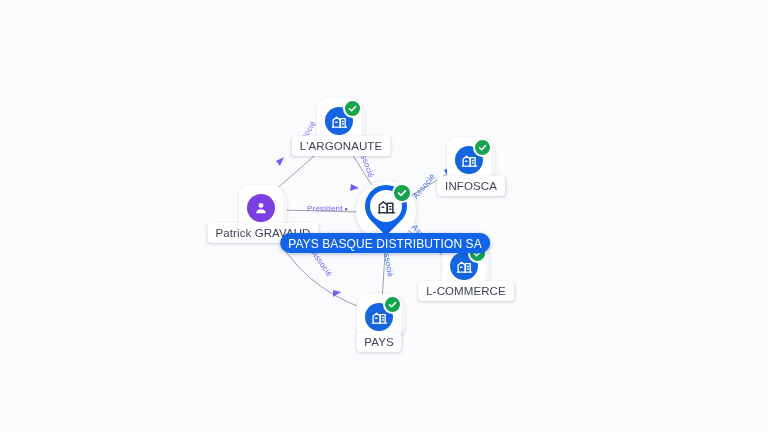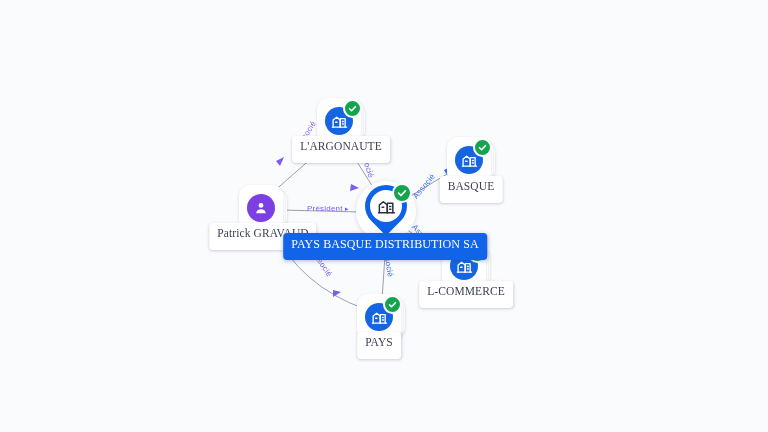--- a/index.html
+++ b/index.html
@@ -137,24 +137,23 @@
   
   .node-label {
     position: absolute;
     transform: translateX(-50%);
     background: #ffffff;
     color: #3c4257;
     font-size: 11.5px;
     line-height: 1;
     letter-spacing: 0.1px;
     white-space: nowrap;
-    padding: 5px 8px 10px 8px;
+    padding: 5px 8px 3px 8px;
     border-radius: 4px;
     box-shadow: 0 1px 3px rgba(40,50,90,0.22);
-    font-family: Liberation Serif, serif;
   }
   .node-label.selected {
     background: #1163e8;
     color: #ffffff;
     font-size: 12px;
     box-shadow: 0 1px 4px rgba(20,60,140,0.35);
     z-index: 40;
   }
 
   
@@ -263,21 +262,21 @@
           </svg>
         </div>
         <div class="badge-check">
           <svg width="9" height="9" viewBox="0 0 24 24" fill="none" stroke="#ffffff" stroke-width="4" stroke-linecap="round" stroke-linejoin="round">
               <path d="M4 12.5l5.5 5.5L20 7"></path>
             </svg>
         </div>
       </div>
     </div>
   </div>
-  <div class="node-label" style="left:471px; top:176px;">BASQUE</div>
+  <div class="node-label" style="left:471px; top:176px;">INFOSCA</div>
 
   <div class="node" style="left:263px; top:209px;">
     <div class="node-stack">
       <div class="stack-card c3"></div>
       <div class="stack-card c2"></div>
       <div class="stack-card c1">
         <div class="node-disc person">
           <svg width="16" height="16" viewBox="0 0 24 24" fill="#ffffff">
             <circle cx="12" cy="8.2" r="3.6"></circle>
             <path d="M4.8 20c0-4 3.4-6.3 7.2-6.3s7.2 2.3 7.2 6.3z"></path>
@@ -300,21 +299,21 @@
             <path d="M2 20h20"></path>
         </svg>
       </div>
       <div class="pin-badge">
         <svg width="10" height="10" viewBox="0 0 24 24" fill="none" stroke="#ffffff" stroke-width="4" stroke-linecap="round" stroke-linejoin="round">
             <path d="M4 12.5l5.5 5.5L20 7"></path>
           </svg>
       </div>
     </div>
   </div>
-  <div class="node-label selected" style="left:385px; top:233px;">PAYS BASQUE DISTRIBUTION SA</div>
+  <div class="node-label selected" style="left:385px; top:233px;border-radius:11px;">PAYS BASQUE DISTRIBUTION SA</div>
 
   <div class="node" style="left:466px; top:267px;">
     <div class="node-stack">
       <div class="stack-card c3"></div>
       <div class="stack-card c2"></div>
       <div class="stack-card c1">
         <div class="node-disc company">
           <svg width="17" height="17" viewBox="0 0 24 24" fill="none" stroke="#ffffff" stroke-width="1.9" stroke-linecap="round" stroke-linejoin="round">
             <path d="M3 20V10l5-4 5 4v10"></path>
               <path d="M13 20V8h7v12"></path>

